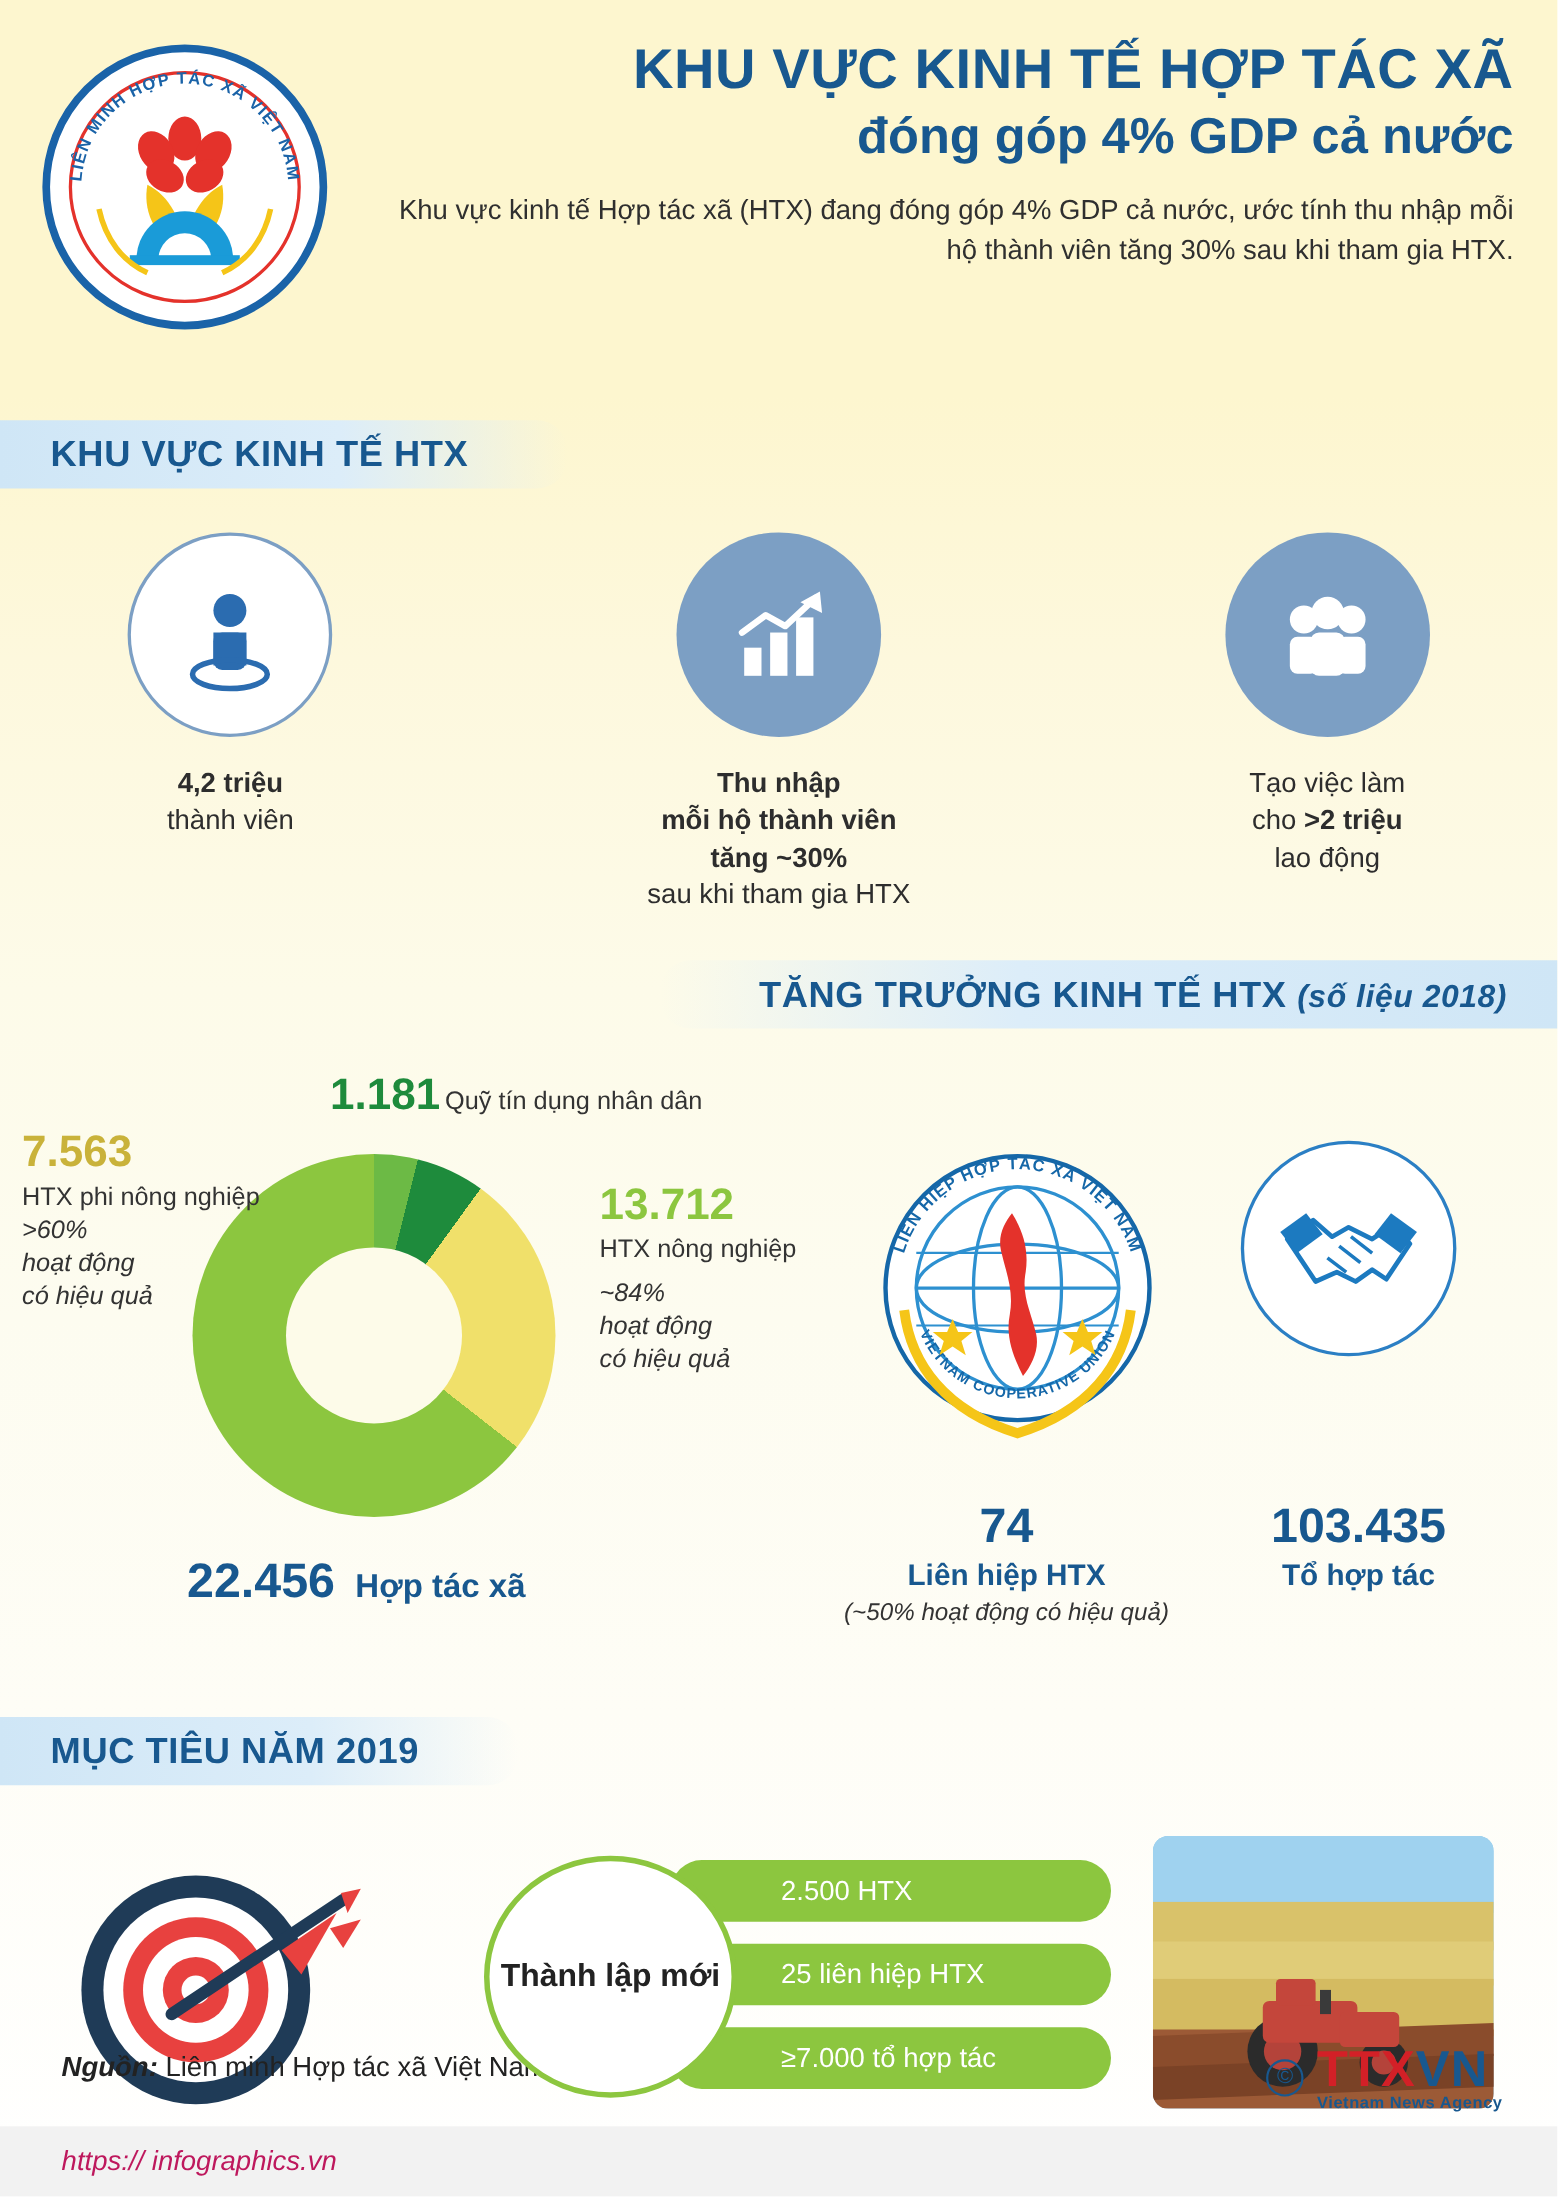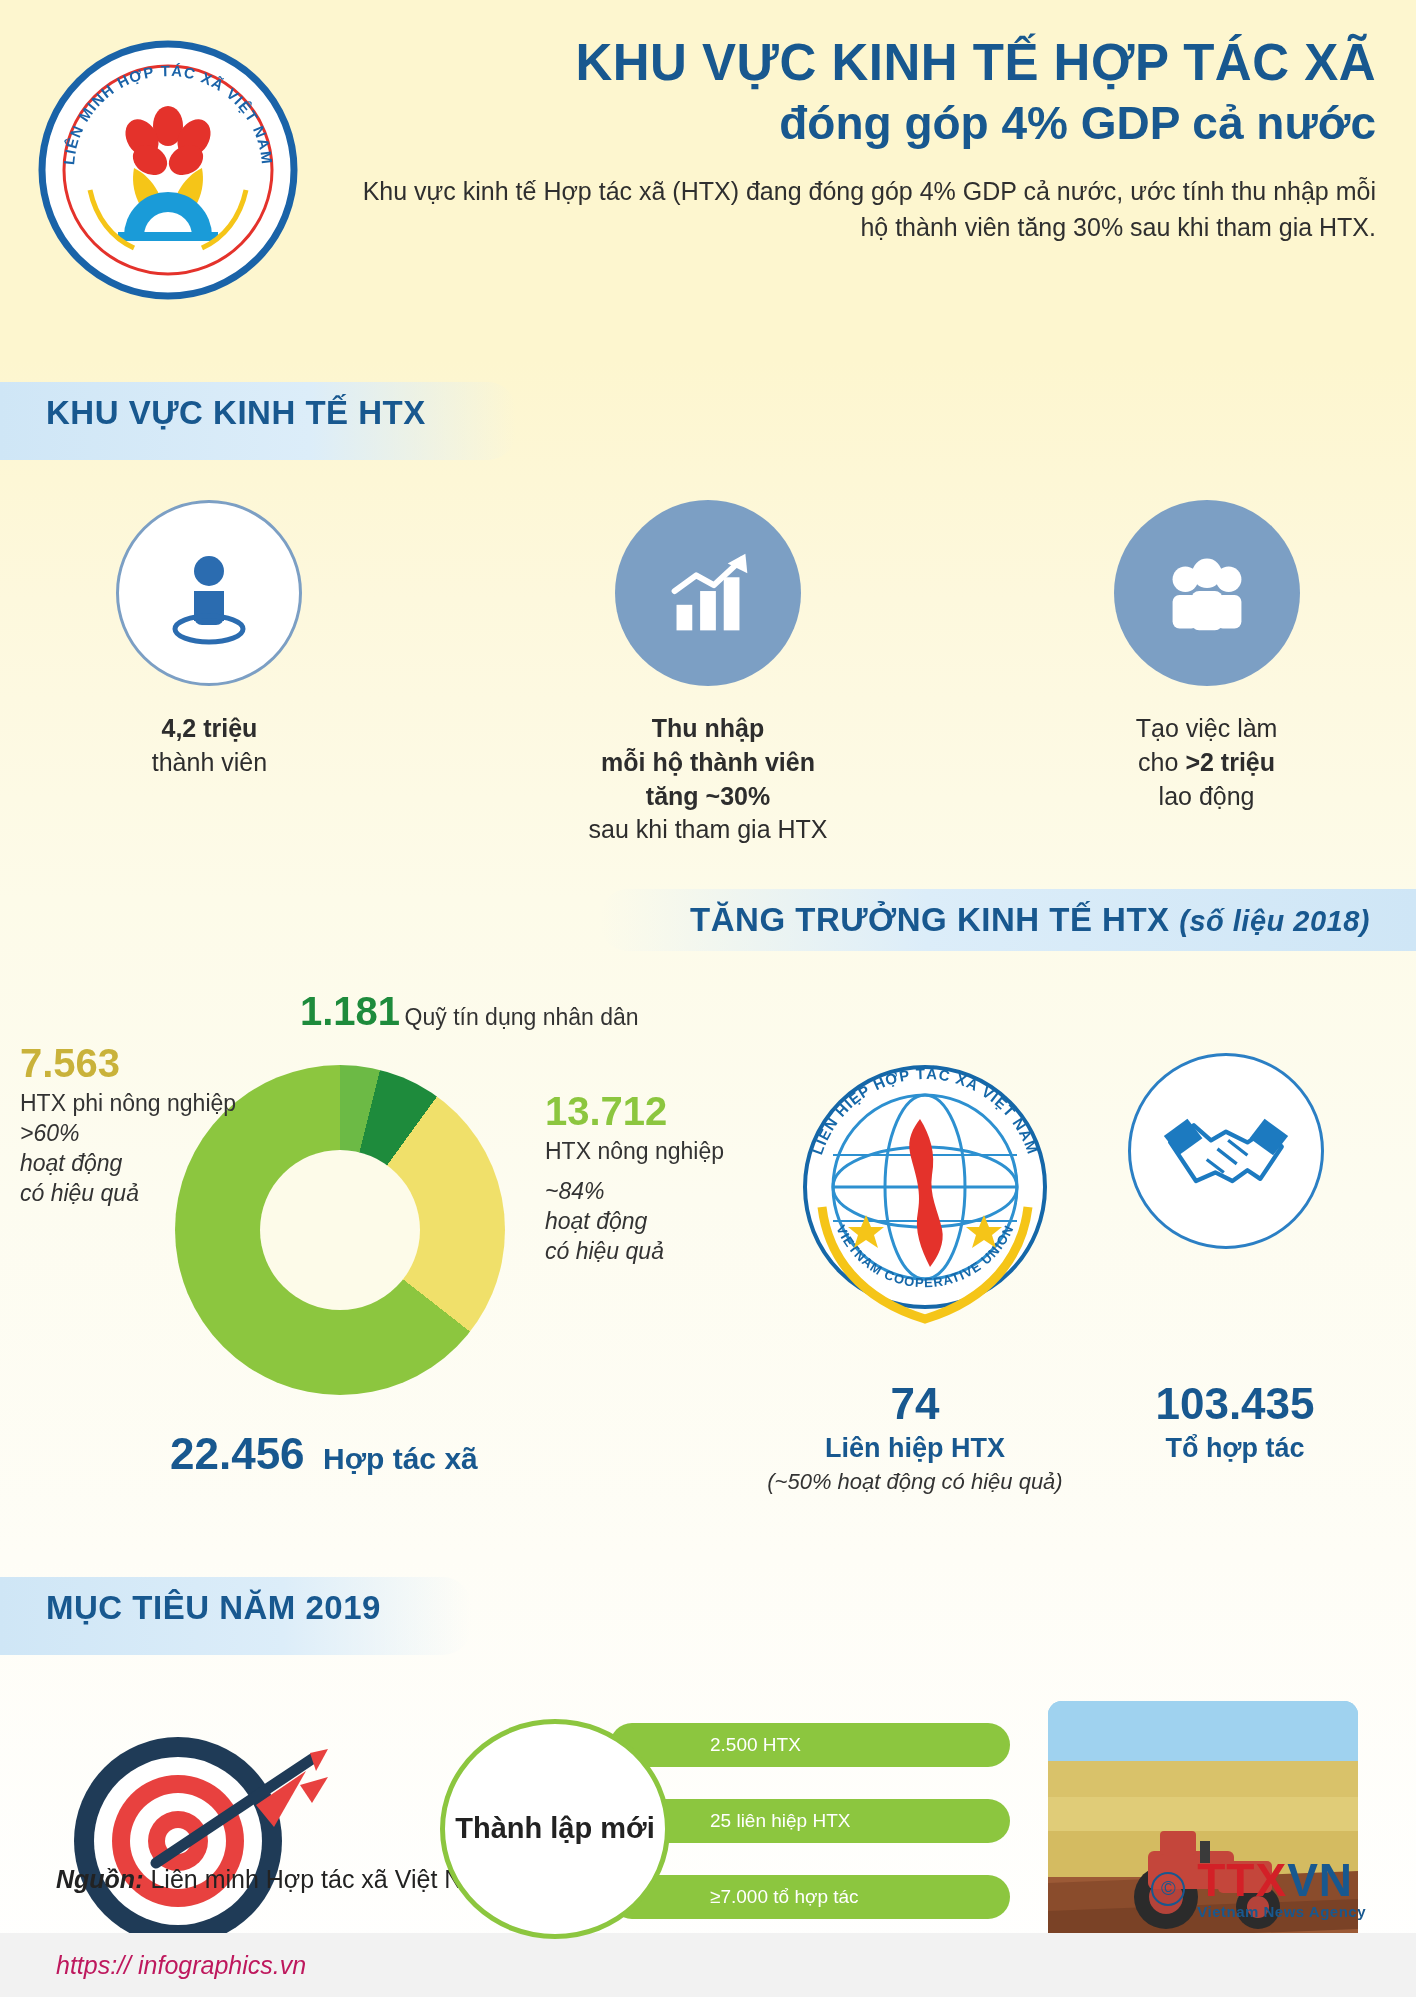--- a/index.html
+++ b/index.html
@@ -58,21 +58,21 @@
     line-height: 1.45;
   }
 
   
   .banner {
     display: inline-block;
     font-size: 33px;
     font-weight: bold;
     color: #18588f;
     background: linear-gradient(90deg, #cfe6f6 0%, #dcedf9 60%, rgba(220,237,249,0) 100%);
-    padding: 12px 90px 28px 46px;
+    padding: 12px 90px 12px 46px;
     border-radius: 0 28px 28px 0;
     letter-spacing: 0.5px;
   }
   .banner.right {
     background: linear-gradient(270deg, #cfe6f6 0%, #dcedf9 60%, rgba(220,237,249,0) 100%);
     border-radius: 28px 0 0 28px;
     padding: 12px 46px 12px 90px;
   }
   .banner .light {
     font-weight: bold;
@@ -164,25 +164,25 @@
     position: absolute; left: 440px; top: 58px;
     width: 230px; height: 220px; border-radius: 50%;
     border: 5px solid #8cc63f; background: #fff;
     display: flex; align-items: center; justify-content: center;
     text-align: center; font-size: 29px; font-weight: bold; color: #222;
     line-height: 1.3;
     z-index: 2;
   }
   .pill {
     position: absolute; left: 610px;
-    width: 400px; height: 44px;
+    width: 400px; height: 56px;
     background: #8cc63f; border-radius: 28px;
     display: flex; align-items: center;
     padding-left: 100px;
-    font-size: 19px; color: #fff;
+    font-size: 25px; color: #fff;
   }
   .pill.p1 { top: 62px; }
   .pill.p2 { top: 138px; }
   .pill.p3 { top: 214px; }
   .field-photo {
     position: absolute; right: 58px; top: 40px;
     width: 310px; height: 248px; border-radius: 14px; overflow: hidden;
   }
 
   

